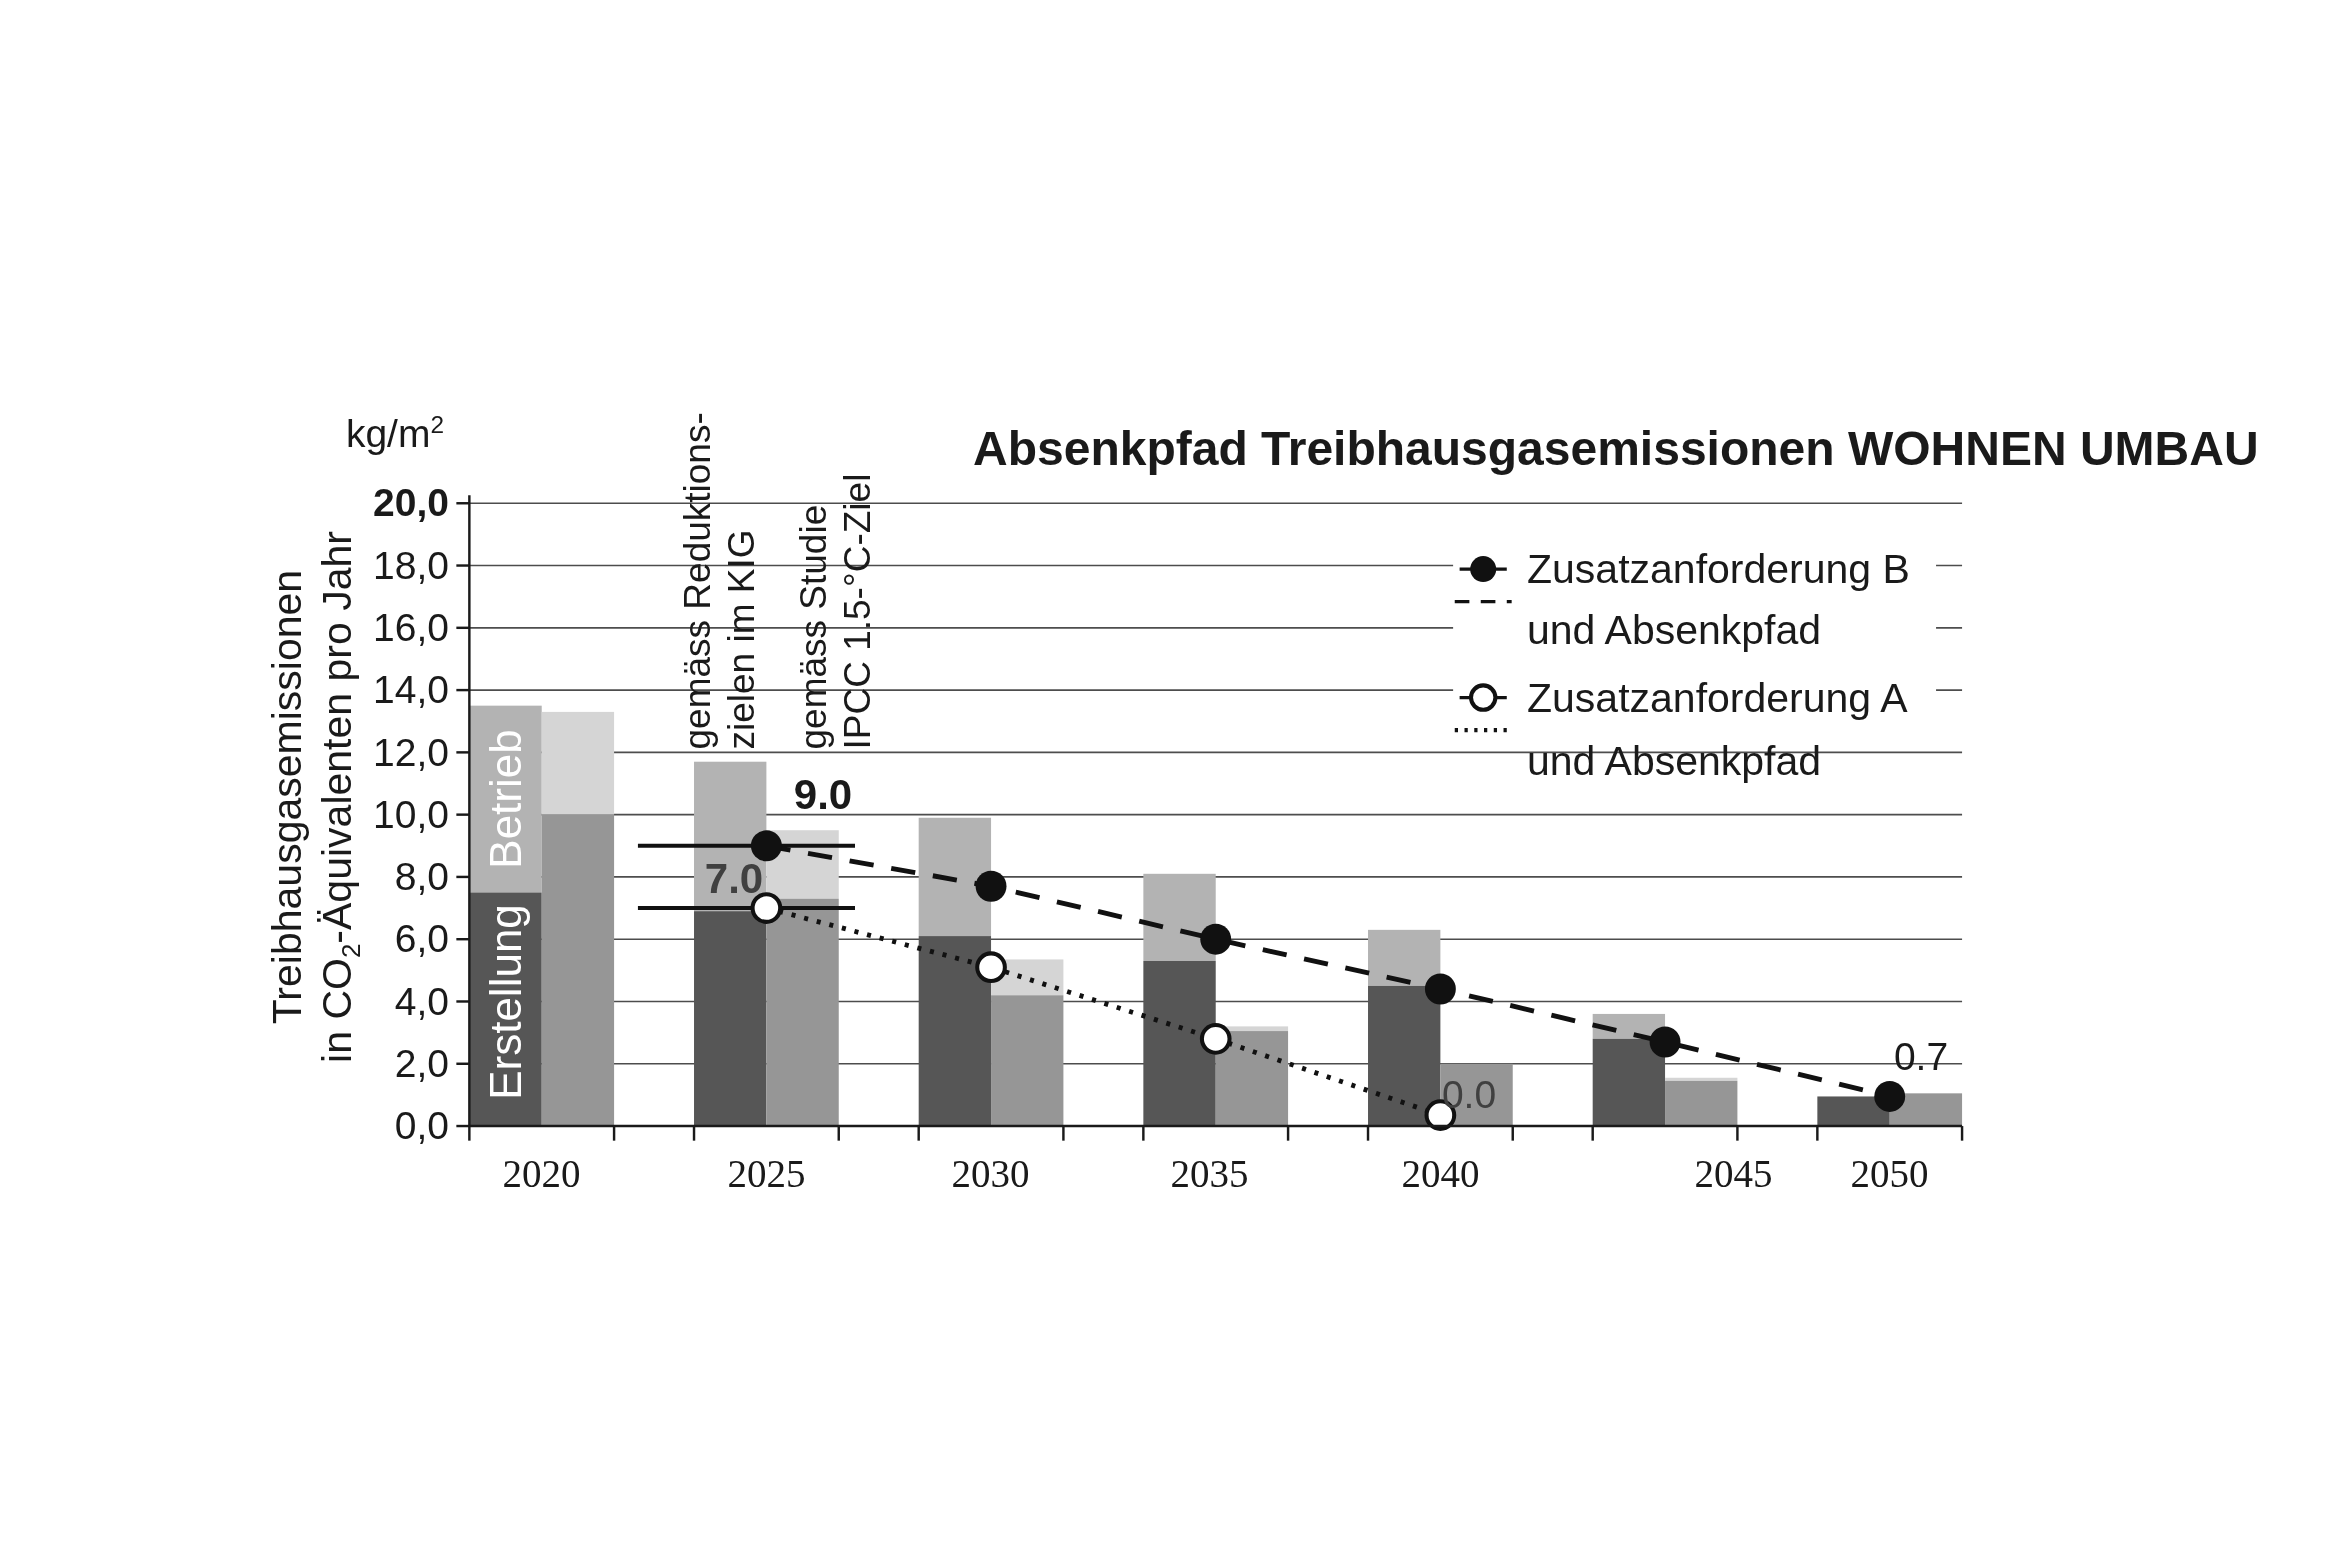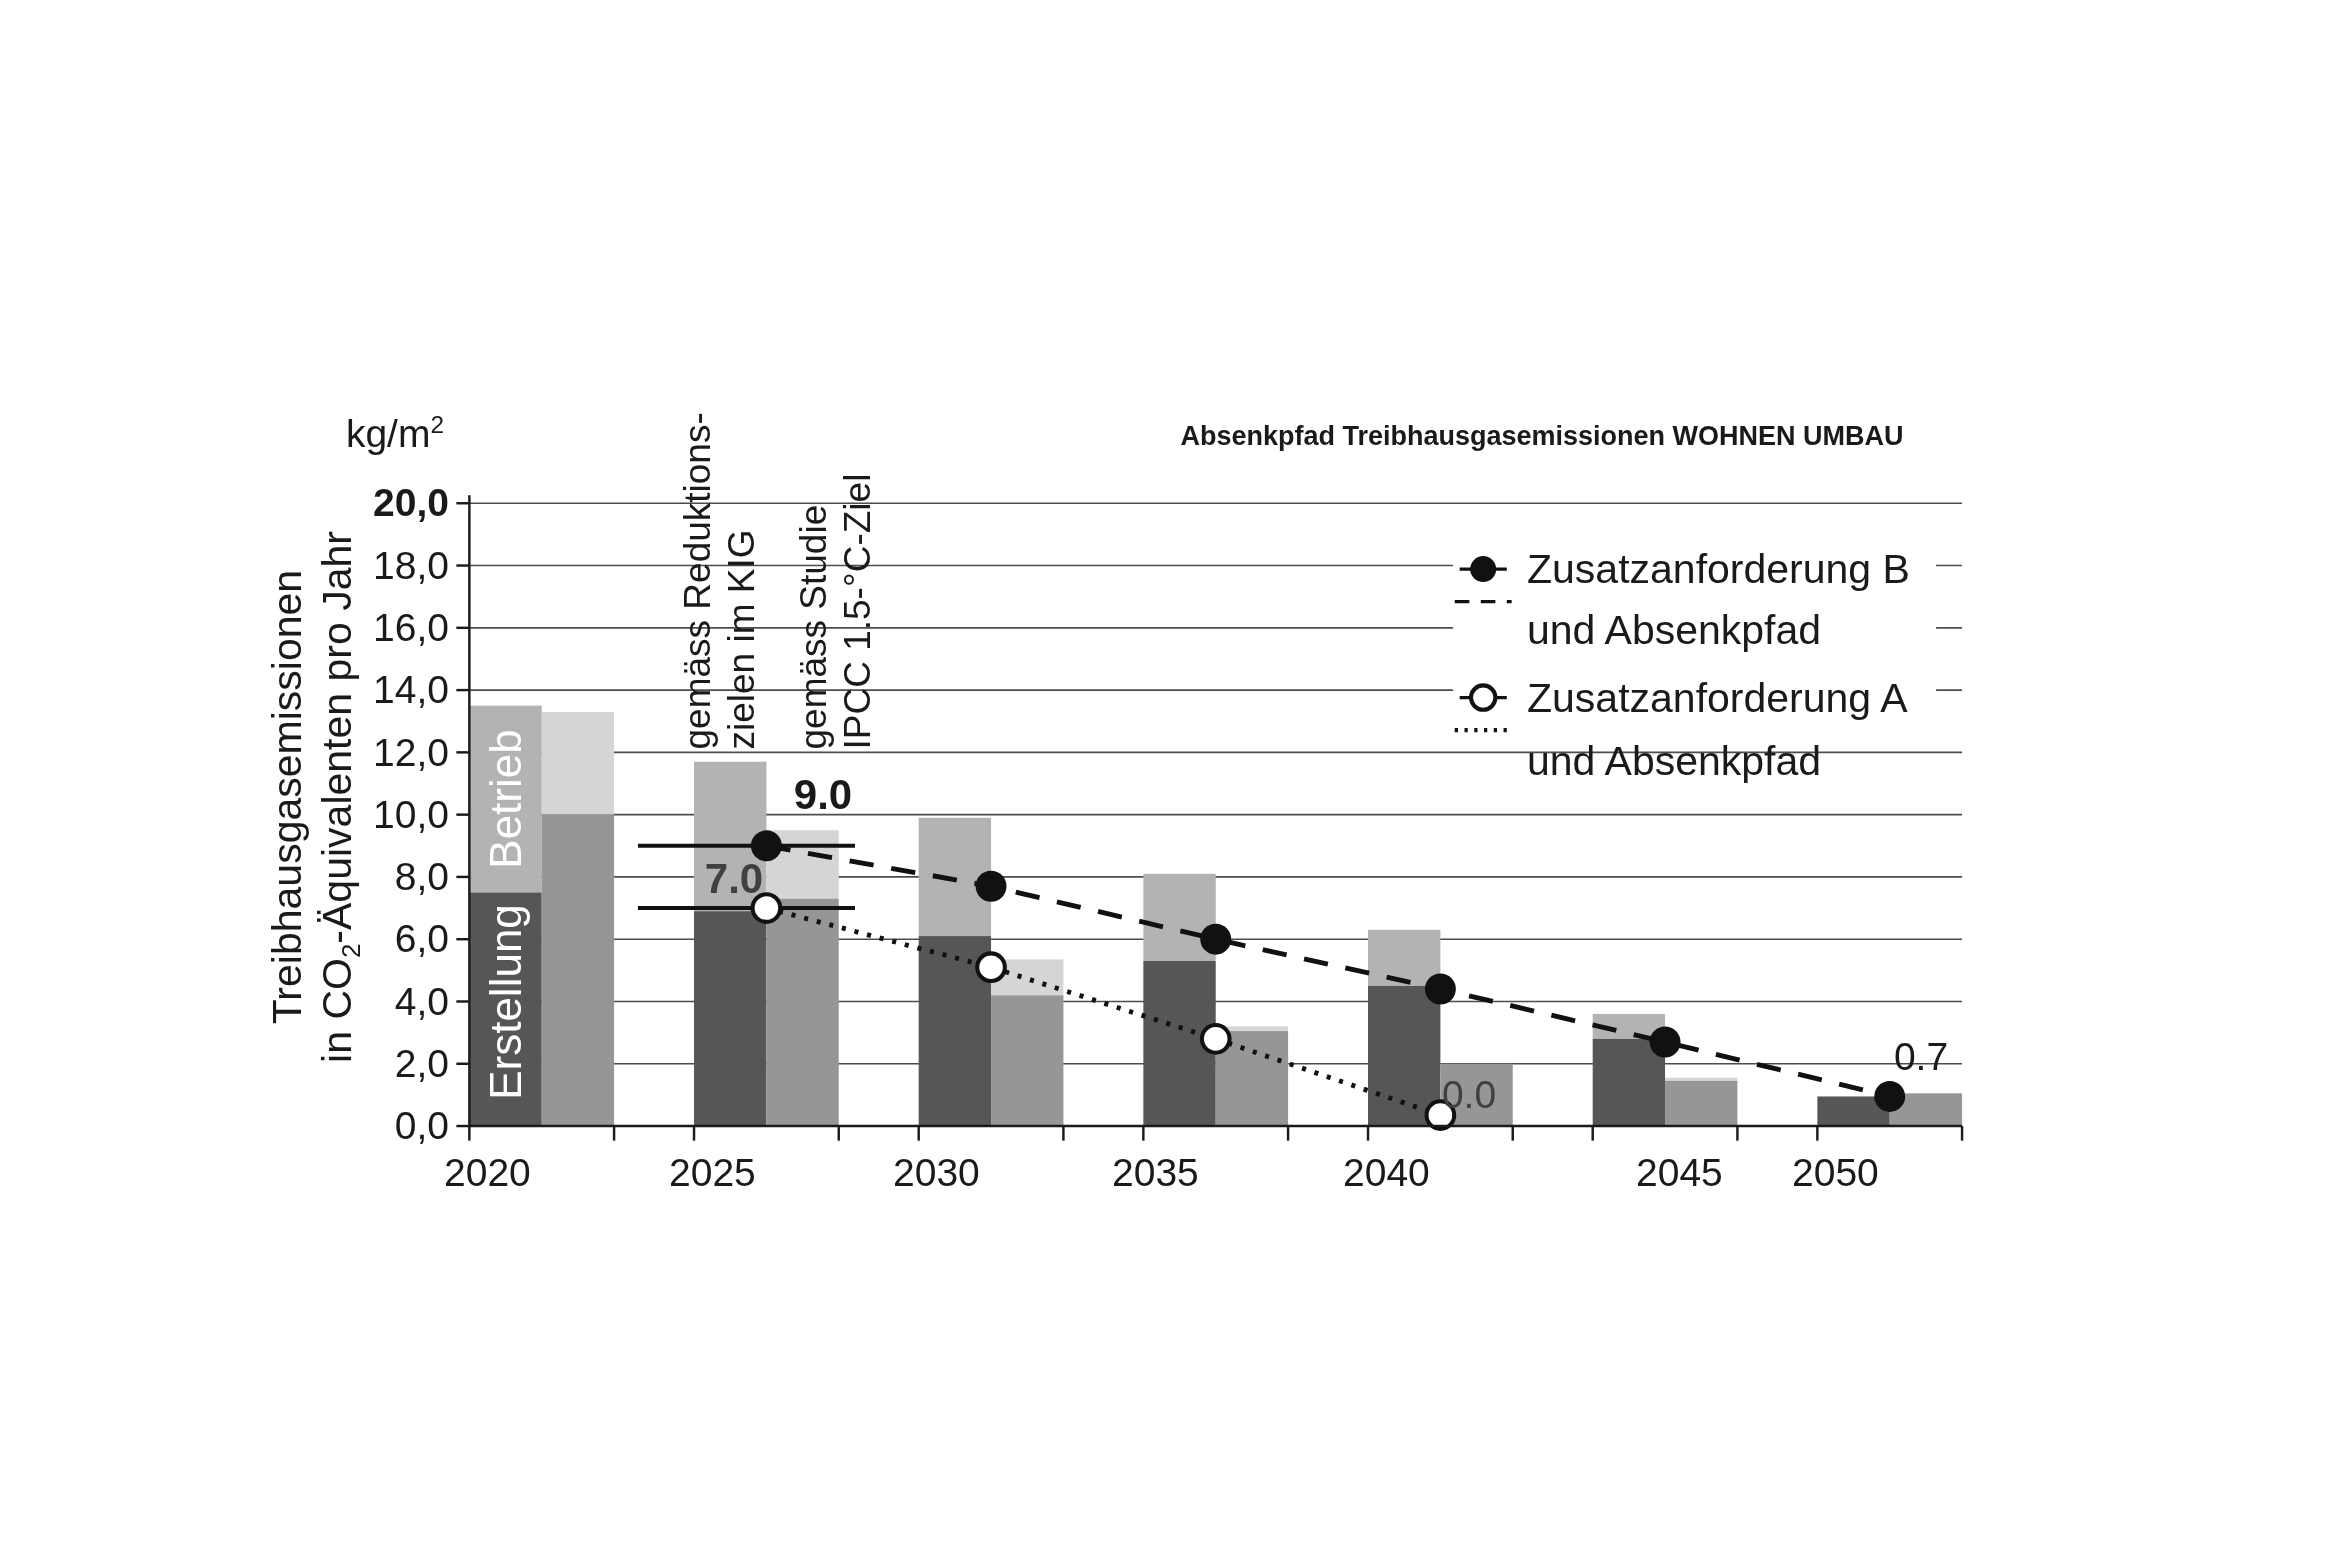--- a/index.html
+++ b/index.html
@@ -1,24 +1,24 @@
 <!DOCTYPE html>
 <html style="font-size:13px"><head>
 <meta charset="utf-8">
 <style>
   html,body{margin:0;padding:0;background:#fff;}
   #stage{position:relative;width:2342px;height:1561px;background:#ffffff;overflow:hidden;
          font-family:"Liberation Sans", sans-serif;color:#1a1a1a;}
   #plot-svg{position:absolute;left:0;top:0;}
   .abs{position:absolute;}
-  .title{font-size:27px;font-weight:bold;white-space:nowrap;text-align:center;}
+  .title{font-size:48px;font-weight:bold;white-space:nowrap;text-align:center;}
   .unit{font-size:39px;text-align:right;white-space:nowrap;}
   .unit sup{font-size:24.4px;}
   .ytick{font-size:39px;text-align:right;white-space:nowrap;}
-  .xtick{font-size:39px;text-align:left;white-space:nowrap;}
+  .xtick{font-size:39px;text-align:center;white-space:nowrap;font-family:Liberation Serif, serif;}
   .yaxis-title{font-size:41px;line-height:50px;text-align:center;white-space:nowrap;
                transform:translate(-50%,-50%) rotate(-90deg);}
   .yaxis-title sub{font-size:26px;}
   .rot-ann{font-size:37px;line-height:44px;text-align:left;white-space:nowrap;
            transform:translate(-50%,-50%) rotate(-90deg);}
   .bar-label{font-size:44px;color:#ffffff;white-space:nowrap;
              transform:translate(-50%,-50%) rotate(-90deg);}
   .val{font-size:42px;font-weight:bold;white-space:nowrap;transform:translate(-50%,-50%);}
   .val.white{color:#404040;}
   .val.plain{font-weight:normal;font-size:39px;}

